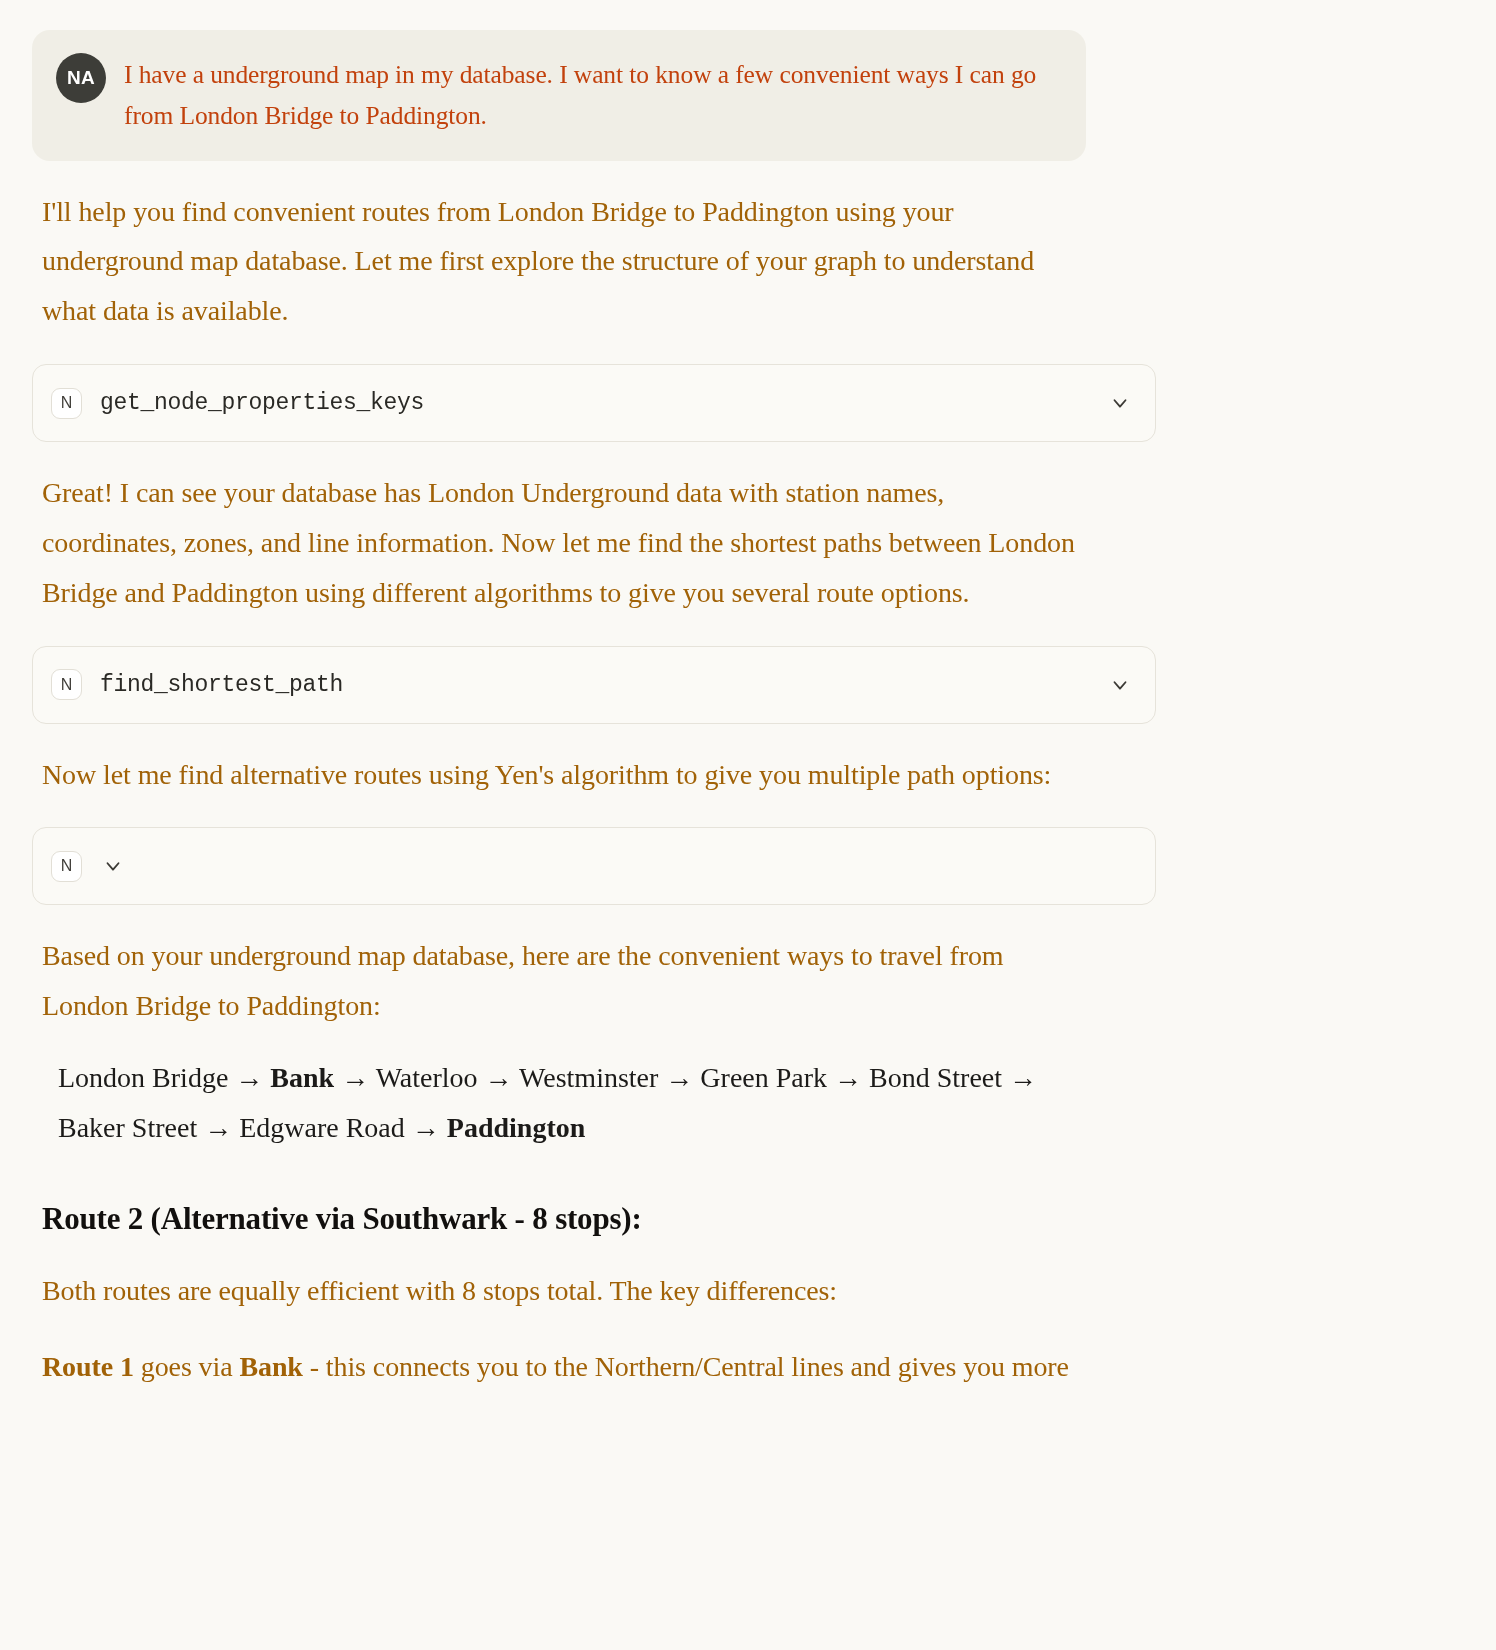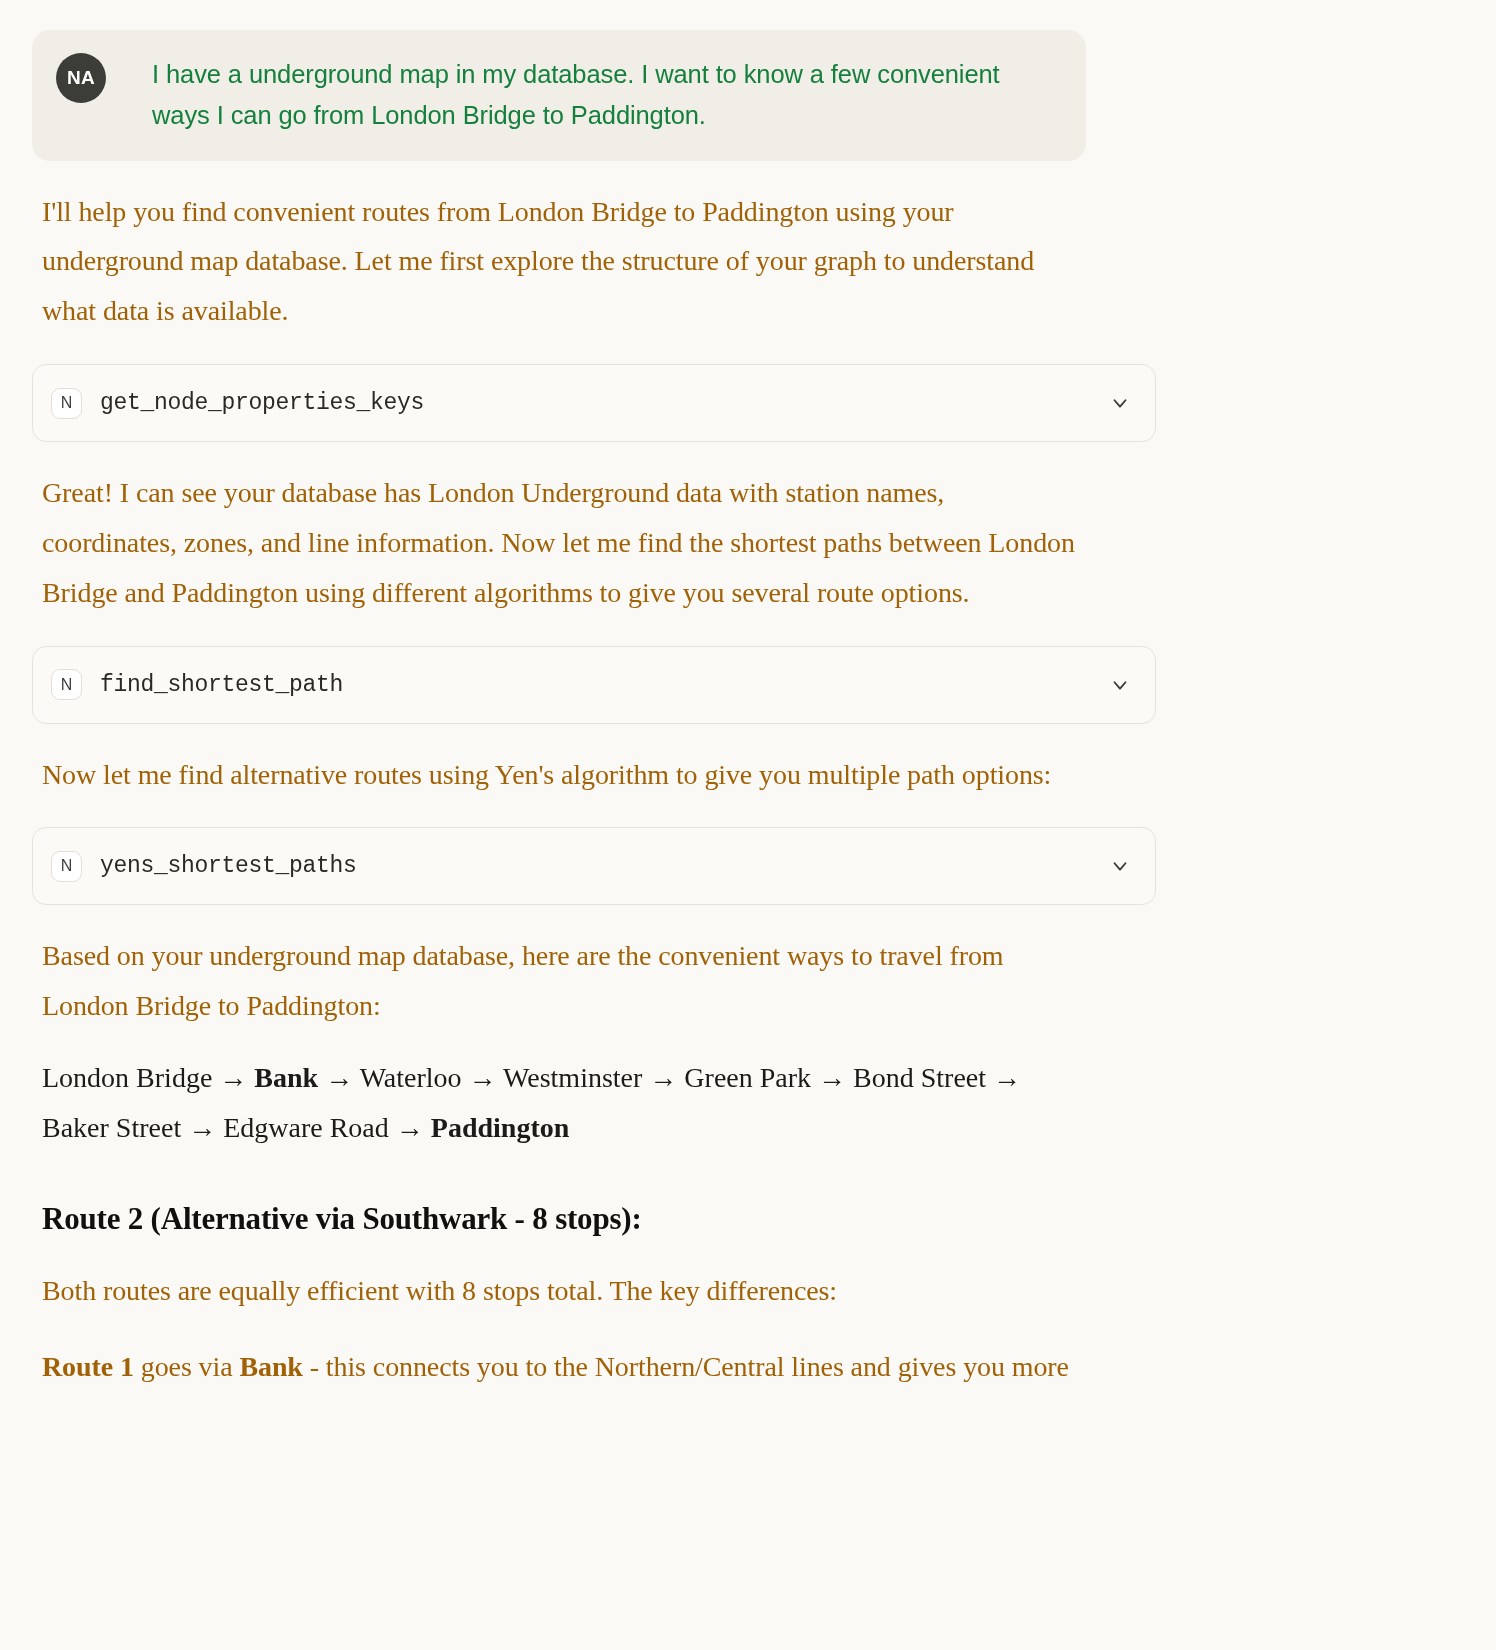--- a/index.html
+++ b/index.html
@@ -41,27 +41,26 @@
     font-family: "Liberation Sans", sans-serif;
     font-weight: bold;
     font-size: 19px;
     letter-spacing: 0.3px;
     display: flex;
     align-items: center;
     justify-content: center;
     margin-top: 1px;
   }
   .user-text {
-    font-family: Liberation Sans, sans-serif;
+    font-family: Liberation Serif, serif;
     font-size: 25.5px;
     line-height: 1.62;
-    color: #15803d;
+    color: #c2410c;
     letter-spacing: -0.1px;
     padding-top: 2px;
-    margin-left: 28px;
   }
 
   
   .assistant {
     padding: 0 100px 0 42px;
   }
   .para {
     font-size: 28px;
     line-height: 1.78;
     color: #a16207;
@@ -74,21 +73,21 @@
     font-weight: bold;
     line-height: 1.4;
     margin: 44px 0 0 0;
     color: #12100e;
     letter-spacing: -0.2px;
   }
 
   .route-line {
     font-size: 28px;
     line-height: 1.78;
-    margin: 22px 0 0 0;
+    margin: 22px 0 0 16px;
     color: #1c1b19;
   }
   .route-line b, .para b, .heading b { font-weight: bold; }
 
   
   .tool-card {
     margin: 28px 28px 0 32px;
     border: 1px solid #e6e3da;
     border-radius: 14px;
     background: #fbfaf6;
@@ -169,21 +168,20 @@
         </svg>
     </span>
   </div>
 
   <div class="assistant">
     <p class="para">Now let me find alternative routes using Yen's algorithm to give you multiple path options:</p>
   </div>
 
   <div class="tool-card">
     <span class="tool-badge">N</span>
-    <span class="tool-name">yens_shortest_paths</span>
     <span class="chevron">
       <svg width="22" height="22" viewBox="0 0 24 24" fill="none" stroke="currentColor" stroke-width="2" stroke-linecap="round" stroke-linejoin="round">
           <polyline points="6 9 12 16 18 9"></polyline>
         </svg>
     </span>
   </div>
 
   <div class="assistant">
     <p class="para">Based on your underground map database, here are the convenient ways to travel from London Bridge to Paddington:</p>
 

